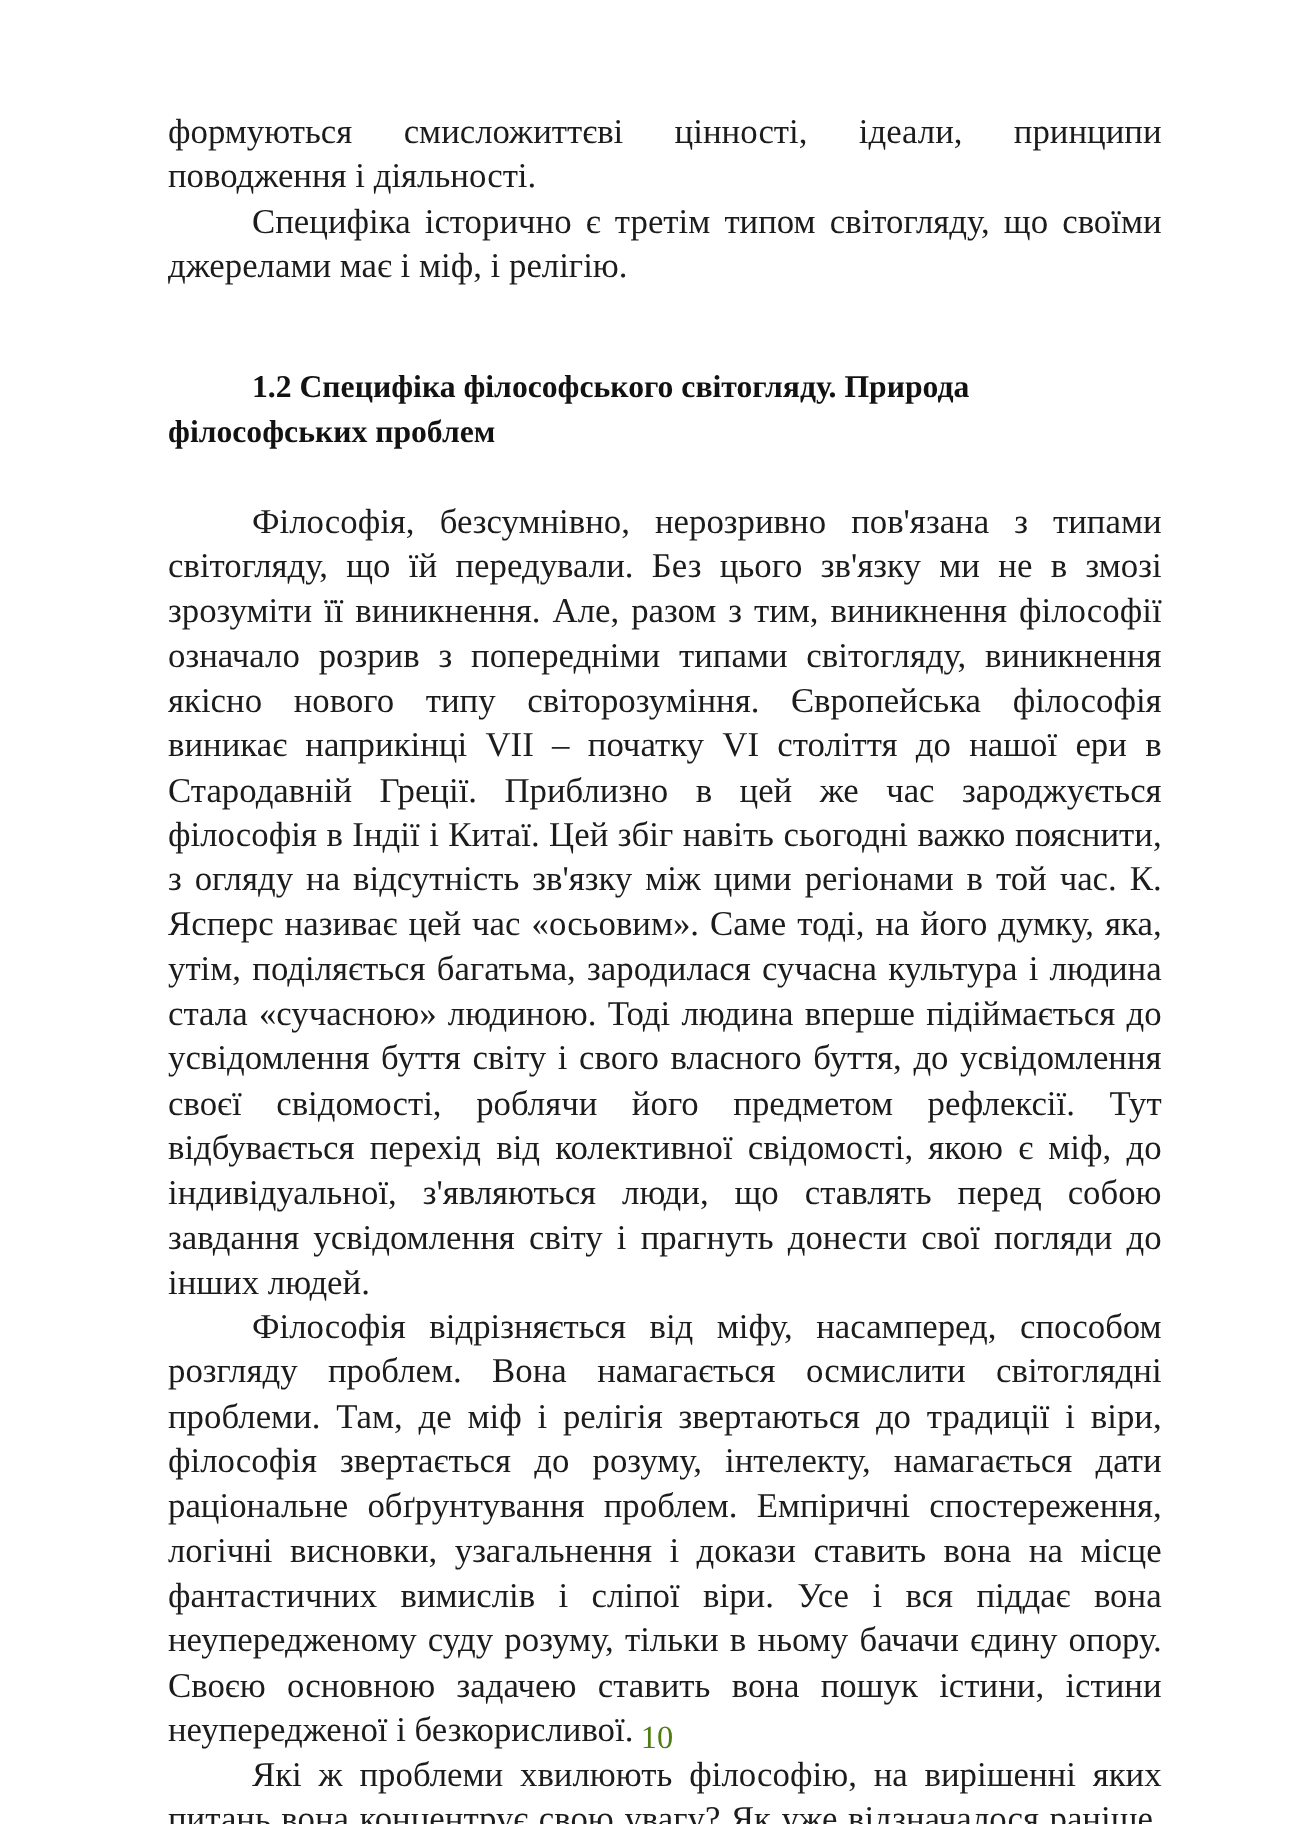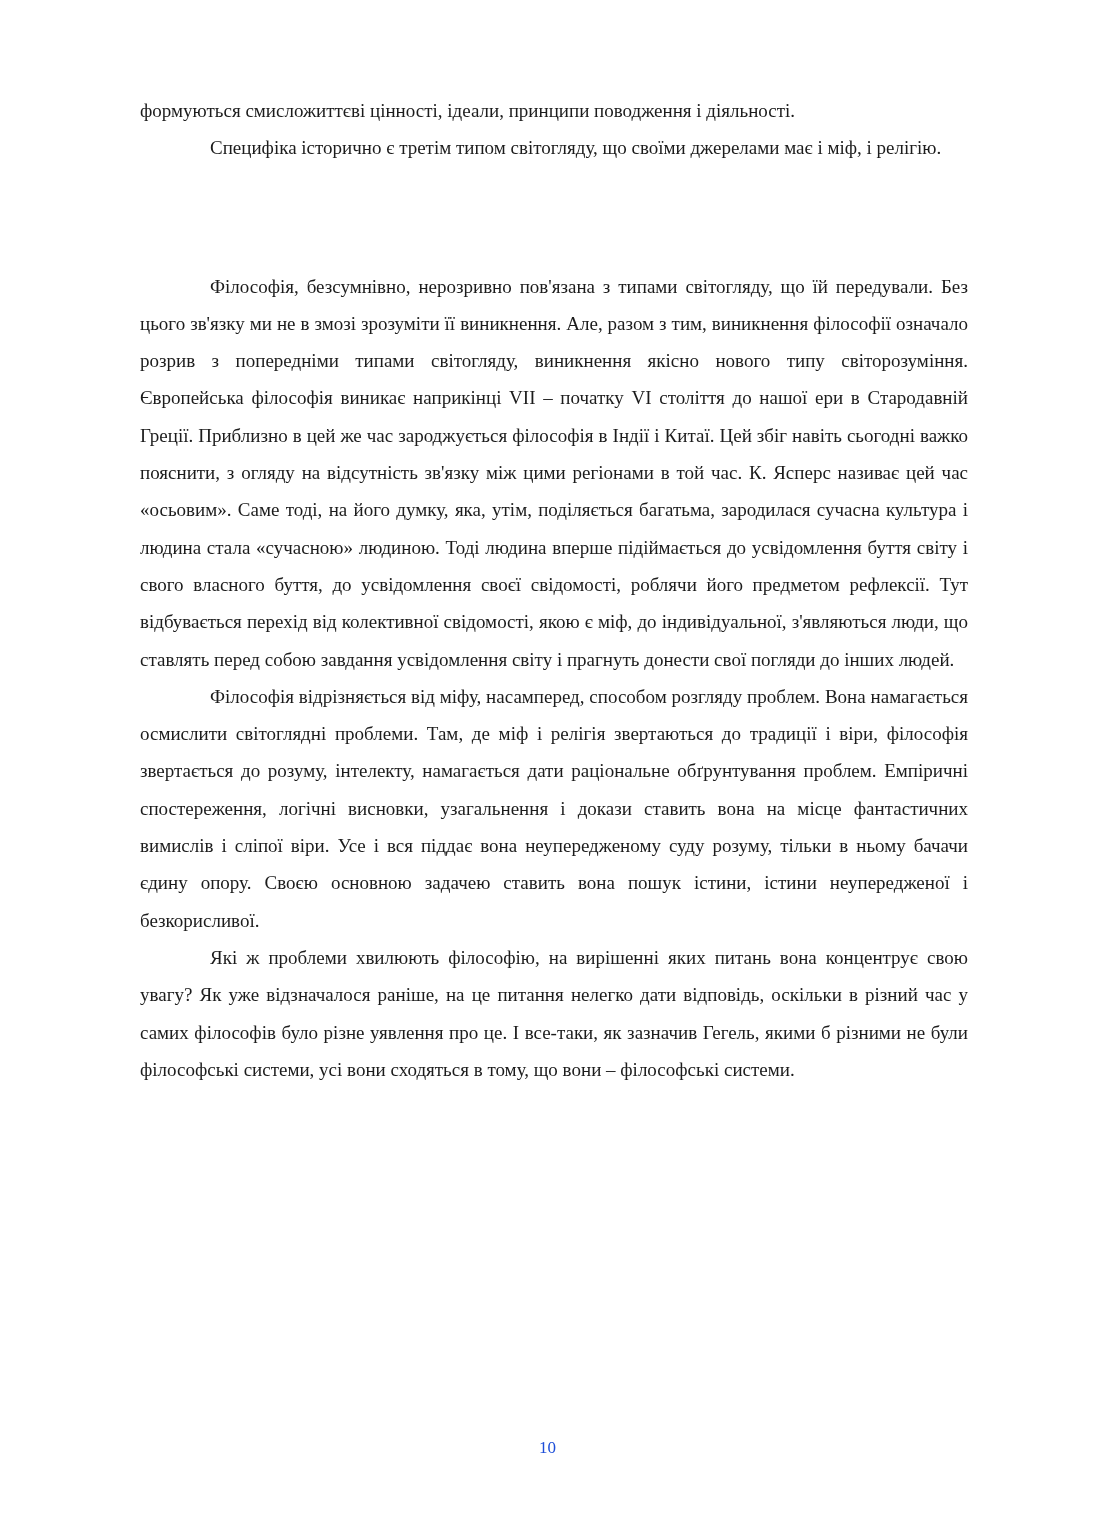--- a/index.html
+++ b/index.html
@@ -23,21 +23,21 @@
   
   .text-column {
     position: absolute;
     left: 140px;
     top: 92px;
     width: 828px;
   }
 
   .para {
     margin: 0;
-    font-size: 19px;
+    font-size: 29px;
     line-height: 37.3px;
     text-align: justify;
     text-justify: inter-word;
     text-indent: 70px;
     hyphens: manual;
     -webkit-hyphens: manual;
     color: #1c1c1c;
   }
 
   
@@ -57,38 +57,39 @@
 
   .gap-before-heading { height: 63px; }
   .gap-after-heading  { height: 38px; }
 
   .page-number {
     position: absolute;
     left: 0;
     right: 0;
     top: 1432px;
     text-align: center;
-    font-size: 17px;
+    font-size: 27px;
     line-height: 32px;
-    color: #1d4ed8;
+    color: #4d7c0f;
   }
 </style>
 </head>
 <body>
 
 <div id="page">
 
   <div class="text-column">
 
     <p class="para continuation">формуються смисложиттєві цінності, ідеали, принципи поводження і діяльності.</p>
 
     <p class="para">Специфіка історично є третім типом світогляду, що своїми джерелами має і міф, і релігію.</p>
 
     <div class="gap-before-heading"></div>
 
+    <h2 class="section-heading">1.2 Специфіка філософського світогляду. Природа філософських проблем</h2>
 
     <div class="gap-after-heading"></div>
 
     <p class="para">Філософія, безсумнівно, нерозривно пов'язана з типами світогляду, що їй передували. Без цього зв'язку ми не в змозі зрозуміти її виникнення. Але, разом з тим, виникнення філософії означало розрив з попередніми типами світогляду, виникнення якісно нового типу світорозуміння. Європейська філософія виникає наприкінці VII – початку VI століття до нашої ери в Стародавній Греції. Приблизно в цей же час зароджується філософія в Індії і Китаї. Цей збіг навіть сьогодні важко пояснити, з огляду на відсутність зв'язку між цими регіонами в той час. К. Ясперс називає цей час «осьовим». Саме тоді, на його думку, яка, утім, поділяється багатьма, зародилася сучасна культура і людина стала «сучасною» людиною. Тоді людина вперше підіймається до усвідомлення буття світу і свого власного буття, до усвідомлення своєї свідомості, роблячи його предметом рефлексії. Тут відбувається перехід від колективної свідомості, якою є міф, до індивідуальної, з'являються люди, що ставлять перед собою завдання усвідомлення світу і прагнуть донести свої погляди до інших людей.</p>
 
     <p class="para">Філософія відрізняється від міфу, насамперед, способом розгляду проблем. Вона намагається осмислити світоглядні проблеми. Там, де міф і релігія звертаються до традиції і віри, філософія звертається до розуму, інтелекту, намагається дати раціональне обґрунтування проблем. Емпіричні спостереження, логічні висновки, узагальнення і докази ставить вона на місце фантастичних вимислів і сліпої віри. Усе і вся піддає вона неупередженому суду розуму, тільки в ньому бачачи єдину опору. Своєю основною задачею ставить вона пошук істини, істини неупередженої і безкорисливої.</p>
 
     <p class="para">Які ж проблеми хвилюють філософію, на вирішенні яких питань вона концентрує свою увагу? Як уже відзначалося раніше, на це питання нелегко дати відповідь, оскільки в різний час у самих філософів було різне уявлення про це. І все-таки, як зазначив Гегель, якими б різними не були філософські системи, усі вони сходяться в тому, що вони – філософські системи.</p>
 
   </div>

